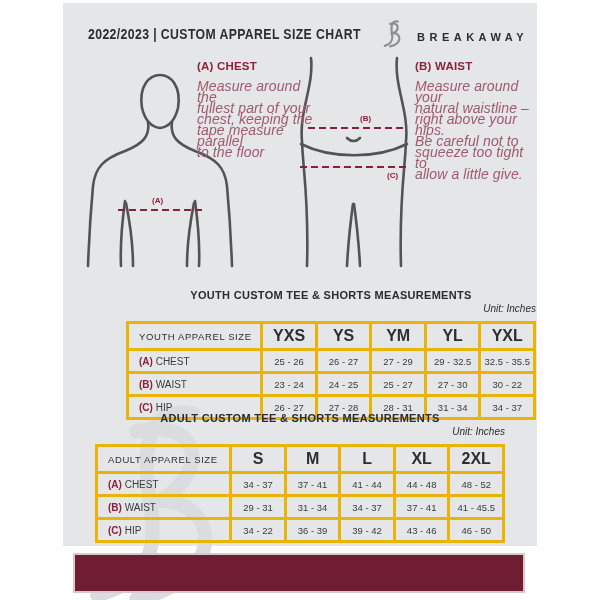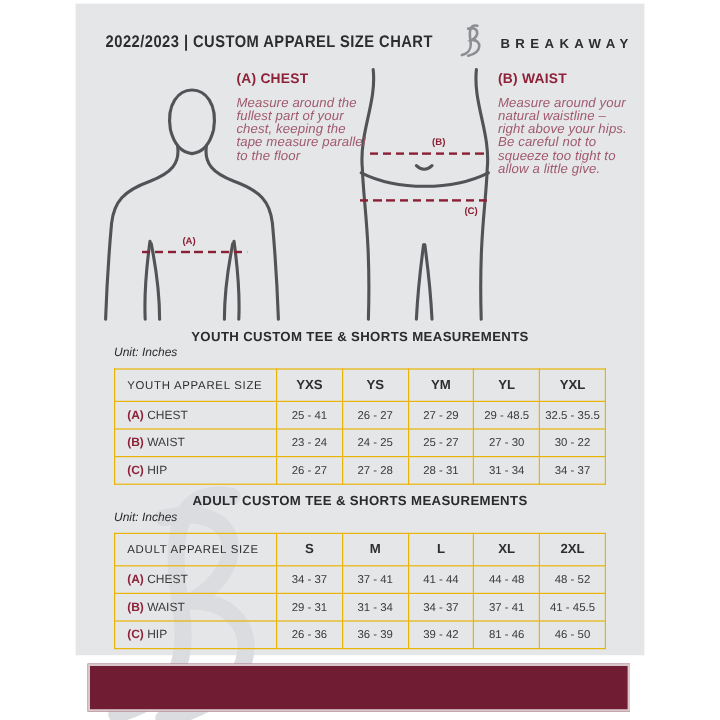--- a/index.html
+++ b/index.html
@@ -47,35 +47,35 @@
   .lab-b { left:297px; top:111px; }
   .lab-c { left:324px; top:168px; }
 
   
   .ins { position:absolute; width:124px; }
   .ins-a { left:134px; top:57px; }
   .ins-b { left:352px; top:57px; }
   .ins-c { left:352px; top:160px; }
   .ins h3 { font-size:11.5px; font-weight:bold; color:#8c2138; margin-bottom:9px; letter-spacing:.2px; }
   .ins .desc {
-    font-size:11px; line-height:11px; font-style:italic; color:#a05a6d;
+    font-size:14px; line-height:11px; font-style:italic; color:#a05a6d;
     white-space:pre-line; letter-spacing:.1px;
   }
 
   
   .tblwrap { position:absolute; left:32px; width:410px; }
-  .tbl-youth { top:272px; }
+  .tbl-youth { top:286px;margin-left:31px; }
   .tbl-adult { top:409px; }
   .tbl-title { text-align:center; font-size:11px; font-weight:bold; color:#2b2b2d; letter-spacing:.3px; }
-  .tbl-unit { text-align:left; font-size:10px; font-style:italic; color:#2b2b2d; margin-top:2px; }
+  .tbl-unit { text-align:right; font-size:10px; font-style:italic; color:#2b2b2d; margin-top:2px; }
   table { width:410px; border-collapse:collapse; table-layout:fixed; margin-top:7px; }
   col.c0 { width:33%; }
   col.cn { width:13.4%; }
-  th,td { border:1px solid #eab308; }
-  th { height:27px; font-size:11px; font-weight:bold; color:#2e2e2e; text-align:center; }
+  th,td { border:3px solid #eab308; }
+  th { height:27px; font-size:16px; font-weight:bold; color:#2e2e2e; text-align:center; }
   th.szlab { font-size:9.5px; font-weight:normal; letter-spacing:.6px; text-align:left; padding-left:10px; }
   td { height:23px; }
   td.rl { padding-left:10px; font-size:10px; color:#3a3a3a; }
   td.rl .rk { font-weight:bold; color:#8c2138; }
   td.v { text-align:center; font-size:9.5px; color:#3a3a3a; }
 
   
   .footer-bar {
     position:absolute; left:73px; top:553px; width:452px; height:40px;
     background:#701d33; border:2px solid #d9c7cc; z-index:2;
@@ -172,24 +172,24 @@
           <tr>
         <th class="szlab">YOUTH APPAREL SIZE</th>
         <th>YXS</th>
         <th>YS</th>
         <th>YM</th>
         <th>YL</th>
         <th>YXL</th>
       </tr>
       <tr>
         <td class="rl"><span class="rk">(A)</span> <span>CHEST</span></td>
-        <td class="v">25 - 41</td>
+        <td class="v">25 - 26</td>
         <td class="v">26 - 27</td>
         <td class="v">27 - 29</td>
-        <td class="v">29 - 48.5</td>
+        <td class="v">29 - 32.5</td>
         <td class="v">32.5 - 35.5</td>
       </tr>
       <tr>
         <td class="rl"><span class="rk">(B)</span> <span>WAIST</span></td>
         <td class="v">23 - 24</td>
         <td class="v">24 - 25</td>
         <td class="v">25 - 27</td>
         <td class="v">27 - 30</td>
         <td class="v">30 - 22</td>
       </tr>
@@ -237,24 +237,24 @@
       <tr>
         <td class="rl"><span class="rk">(B)</span> <span>WAIST</span></td>
         <td class="v">29 - 31</td>
         <td class="v">31 - 34</td>
         <td class="v">34 - 37</td>
         <td class="v">37 - 41</td>
         <td class="v">41 - 45.5</td>
       </tr>
       <tr>
         <td class="rl"><span class="rk">(C)</span> <span>HIP</span></td>
-        <td class="v">26 - 36</td>
+        <td class="v">34 - 22</td>
         <td class="v">36 - 39</td>
         <td class="v">39 - 42</td>
-        <td class="v">81 - 46</td>
+        <td class="v">43 - 46</td>
         <td class="v">46 - 50</td>
       </tr>
     </tbody>
       </table>
   </div>
 
 </div>
 
 <div class="footer-bar"></div>
 

